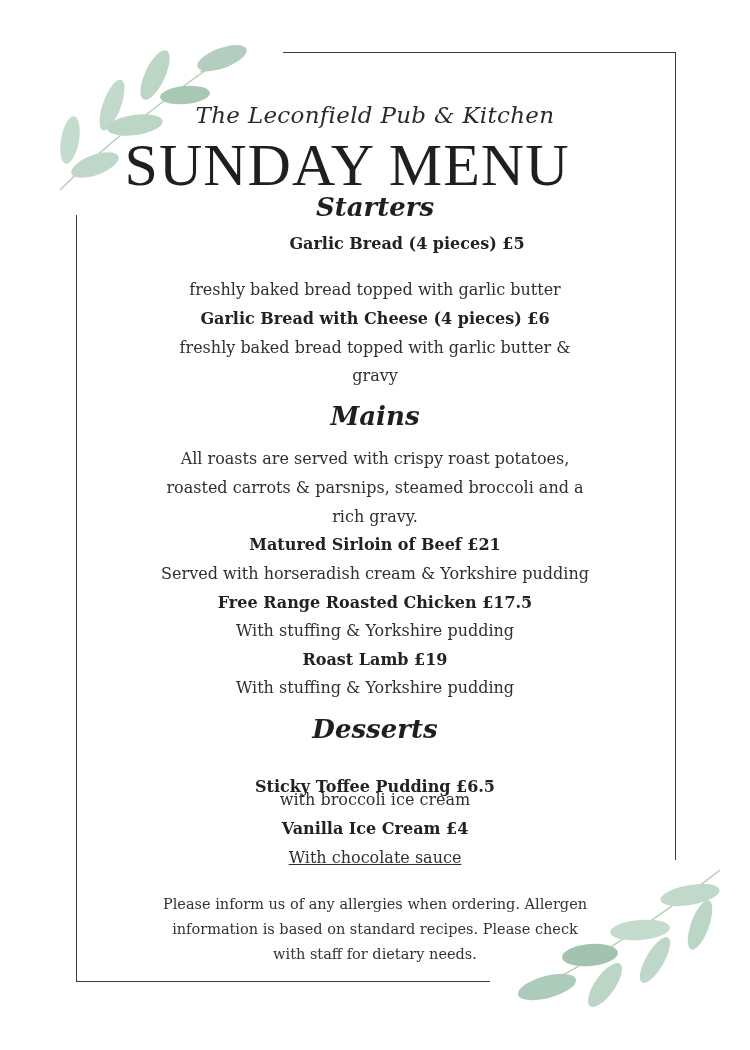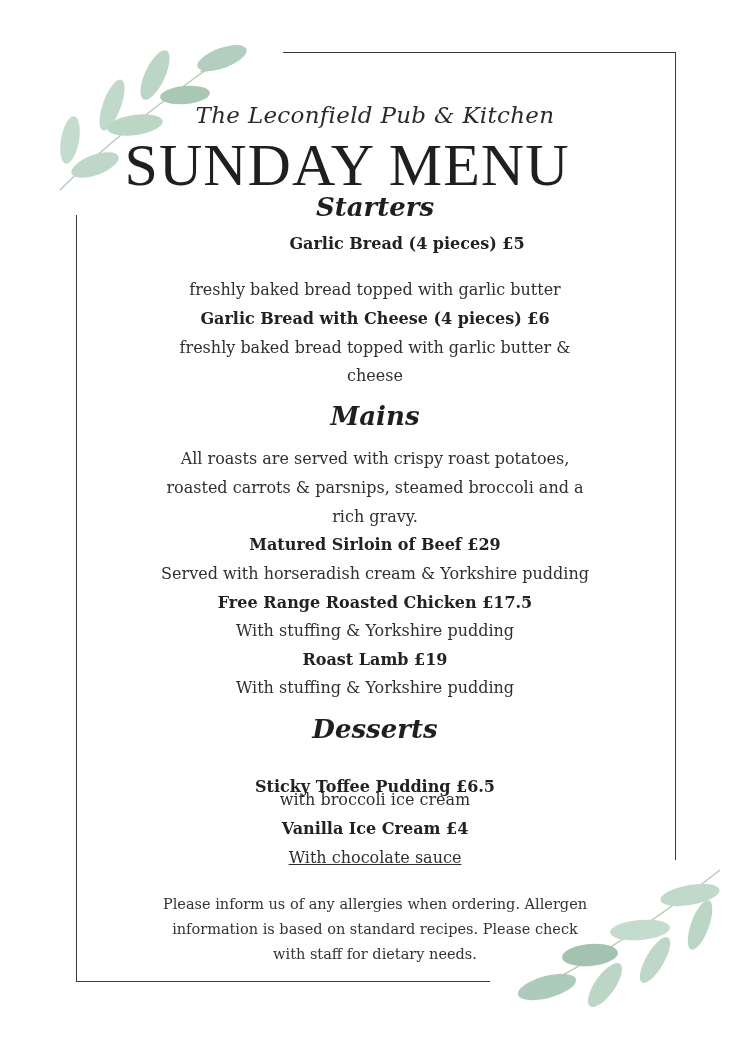--- a/index.html
+++ b/index.html
@@ -70,27 +70,27 @@
 </svg>
 
 <div class="subtitle">The Leconfield Pub &amp; Kitchen</div>
 <div class="title">SUNDAY MENU</div>
 
 <div class="section-heading" style="top:192px;">Starters</div>
 <div class="line bold" style="top:234px;padding-left:32px;">Garlic Bread (4 pieces) £5</div>
 <div class="line" style="top:280px;">freshly baked bread topped with garlic butter</div>
 <div class="line bold" style="top:309px;">Garlic Bread with Cheese (4 pieces) £6</div>
 <div class="line" style="top:338px;">freshly baked bread topped with garlic butter &amp;</div>
-<div class="line" style="top:366px;">cheese</div>
+<div class="line" style="top:366px;">gravy</div>
 
 <div class="section-heading" style="top:401px;">Mains</div>
 <div class="line" style="top:449px;">All roasts are served with crispy roast potatoes,</div>
 <div class="line" style="top:478px;">roasted carrots &amp; parsnips, steamed broccoli and a</div>
 <div class="line" style="top:507px;">rich gravy.</div>
-<div class="line bold" style="top:535px;">Matured Sirloin of Beef £29</div>
+<div class="line bold" style="top:535px;">Matured Sirloin of Beef £21</div>
 <div class="line" style="top:564px;">Served with horseradish cream &amp; Yorkshire pudding</div>
 <div class="line bold" style="top:593px;">Free Range Roasted Chicken £17.5</div>
 <div class="line" style="top:621px;">With stuffing &amp; Yorkshire pudding</div>
 <div class="line bold" style="top:650px;">Roast Lamb £19</div>
 <div class="line" style="top:678px;">With stuffing &amp; Yorkshire pudding</div>
 
 <div class="section-heading" style="top:714px;">Desserts</div>
 <div class="line bold" style="top:762px;margin-top:15px;">Sticky Toffee Pudding £6.5</div>
 <div class="line" style="top:790px;">with broccoli ice cream</div>
 <div class="line bold" style="top:819px;">Vanilla Ice Cream £4</div>

